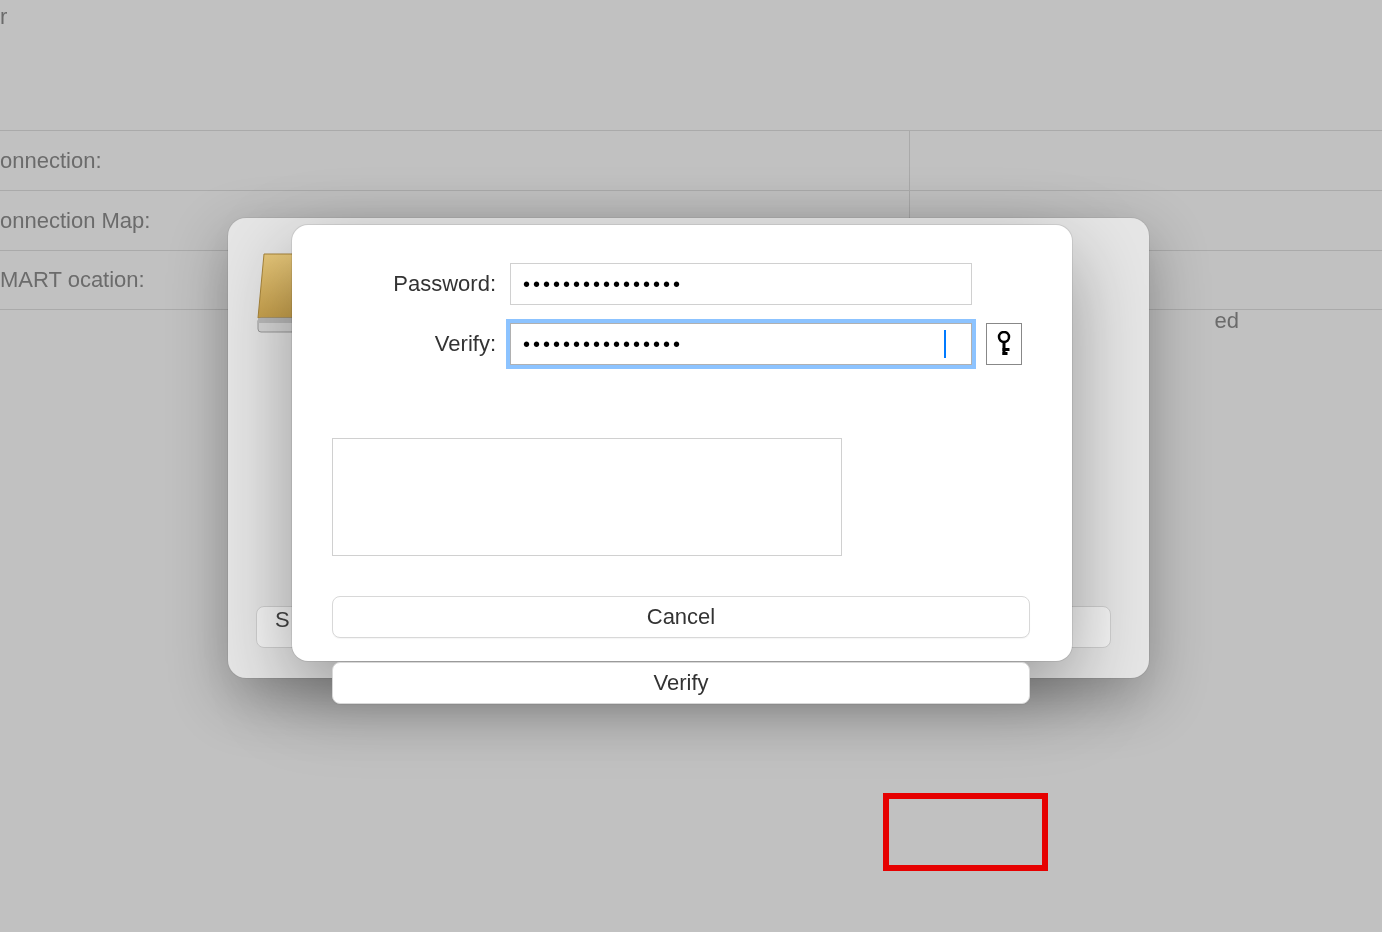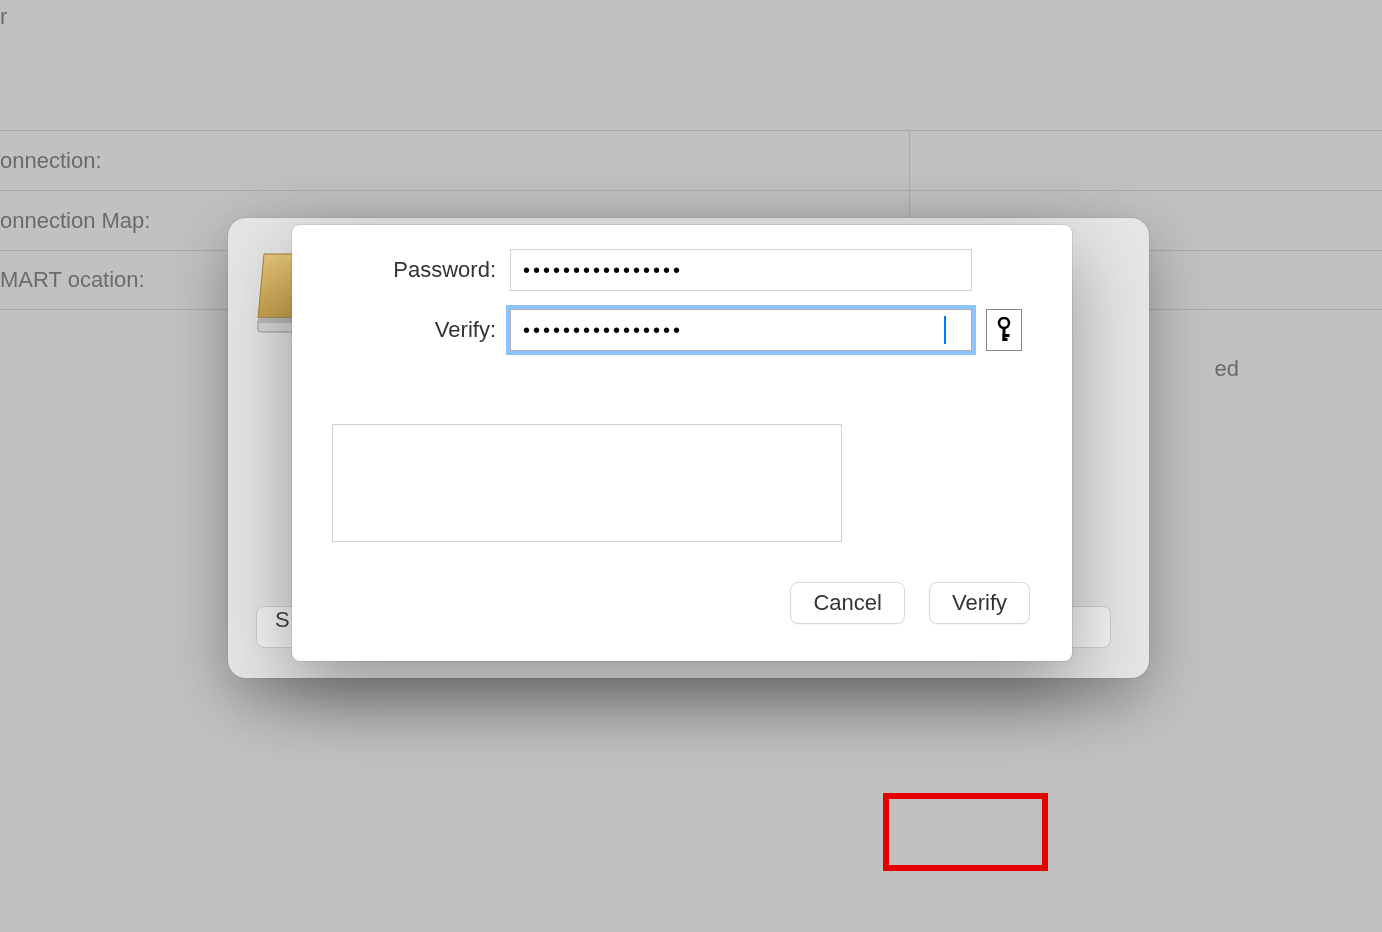--- a/index.html
+++ b/index.html
@@ -100,34 +100,33 @@
       font-size: 22px;
       color: #444;
     }
     
     .parent-text-ed {
       position: absolute;
       right: -90px;
       top: 90px;
       font-size: 22px;
       color: #6b6b6b;
-      margin-top: 48px;
     }
     
     
     .password-dialog {
       position: absolute;
       left: 292px;
       top: 225px;
       width: 780px;
       height: 436px;
       background: #ffffff;
-      border-radius: 8px;
+      border-radius: 16px;
       box-shadow: 0 30px 80px rgba(0,0,0,0.35), 0 0 0 1px rgba(0,0,0,0.08);
-      padding: 24px 40px 28px 40px;
+      padding: 38px 40px 28px 40px;
     }
     
     .form-row {
       display: flex;
       align-items: center;
       margin-bottom: 18px;
     }
     
     .form-label {
       width: 178px;
@@ -201,20 +200,21 @@
       resize: none;
       font-family: inherit;
     }
     
     .button-row {
       display: flex;
       justify-content: flex-end;
       gap: 24px;
       margin-top: 40px;
       padding-right: 2px;
+      flex-direction: column;
     }
     
     .dialog-button {
       height: 42px;
       padding: 0 22px;
       background: #ffffff;
       border: 1px solid #d8d8d8;
       border-radius: 8px;
       font-size: 22px;
       color: #333;

